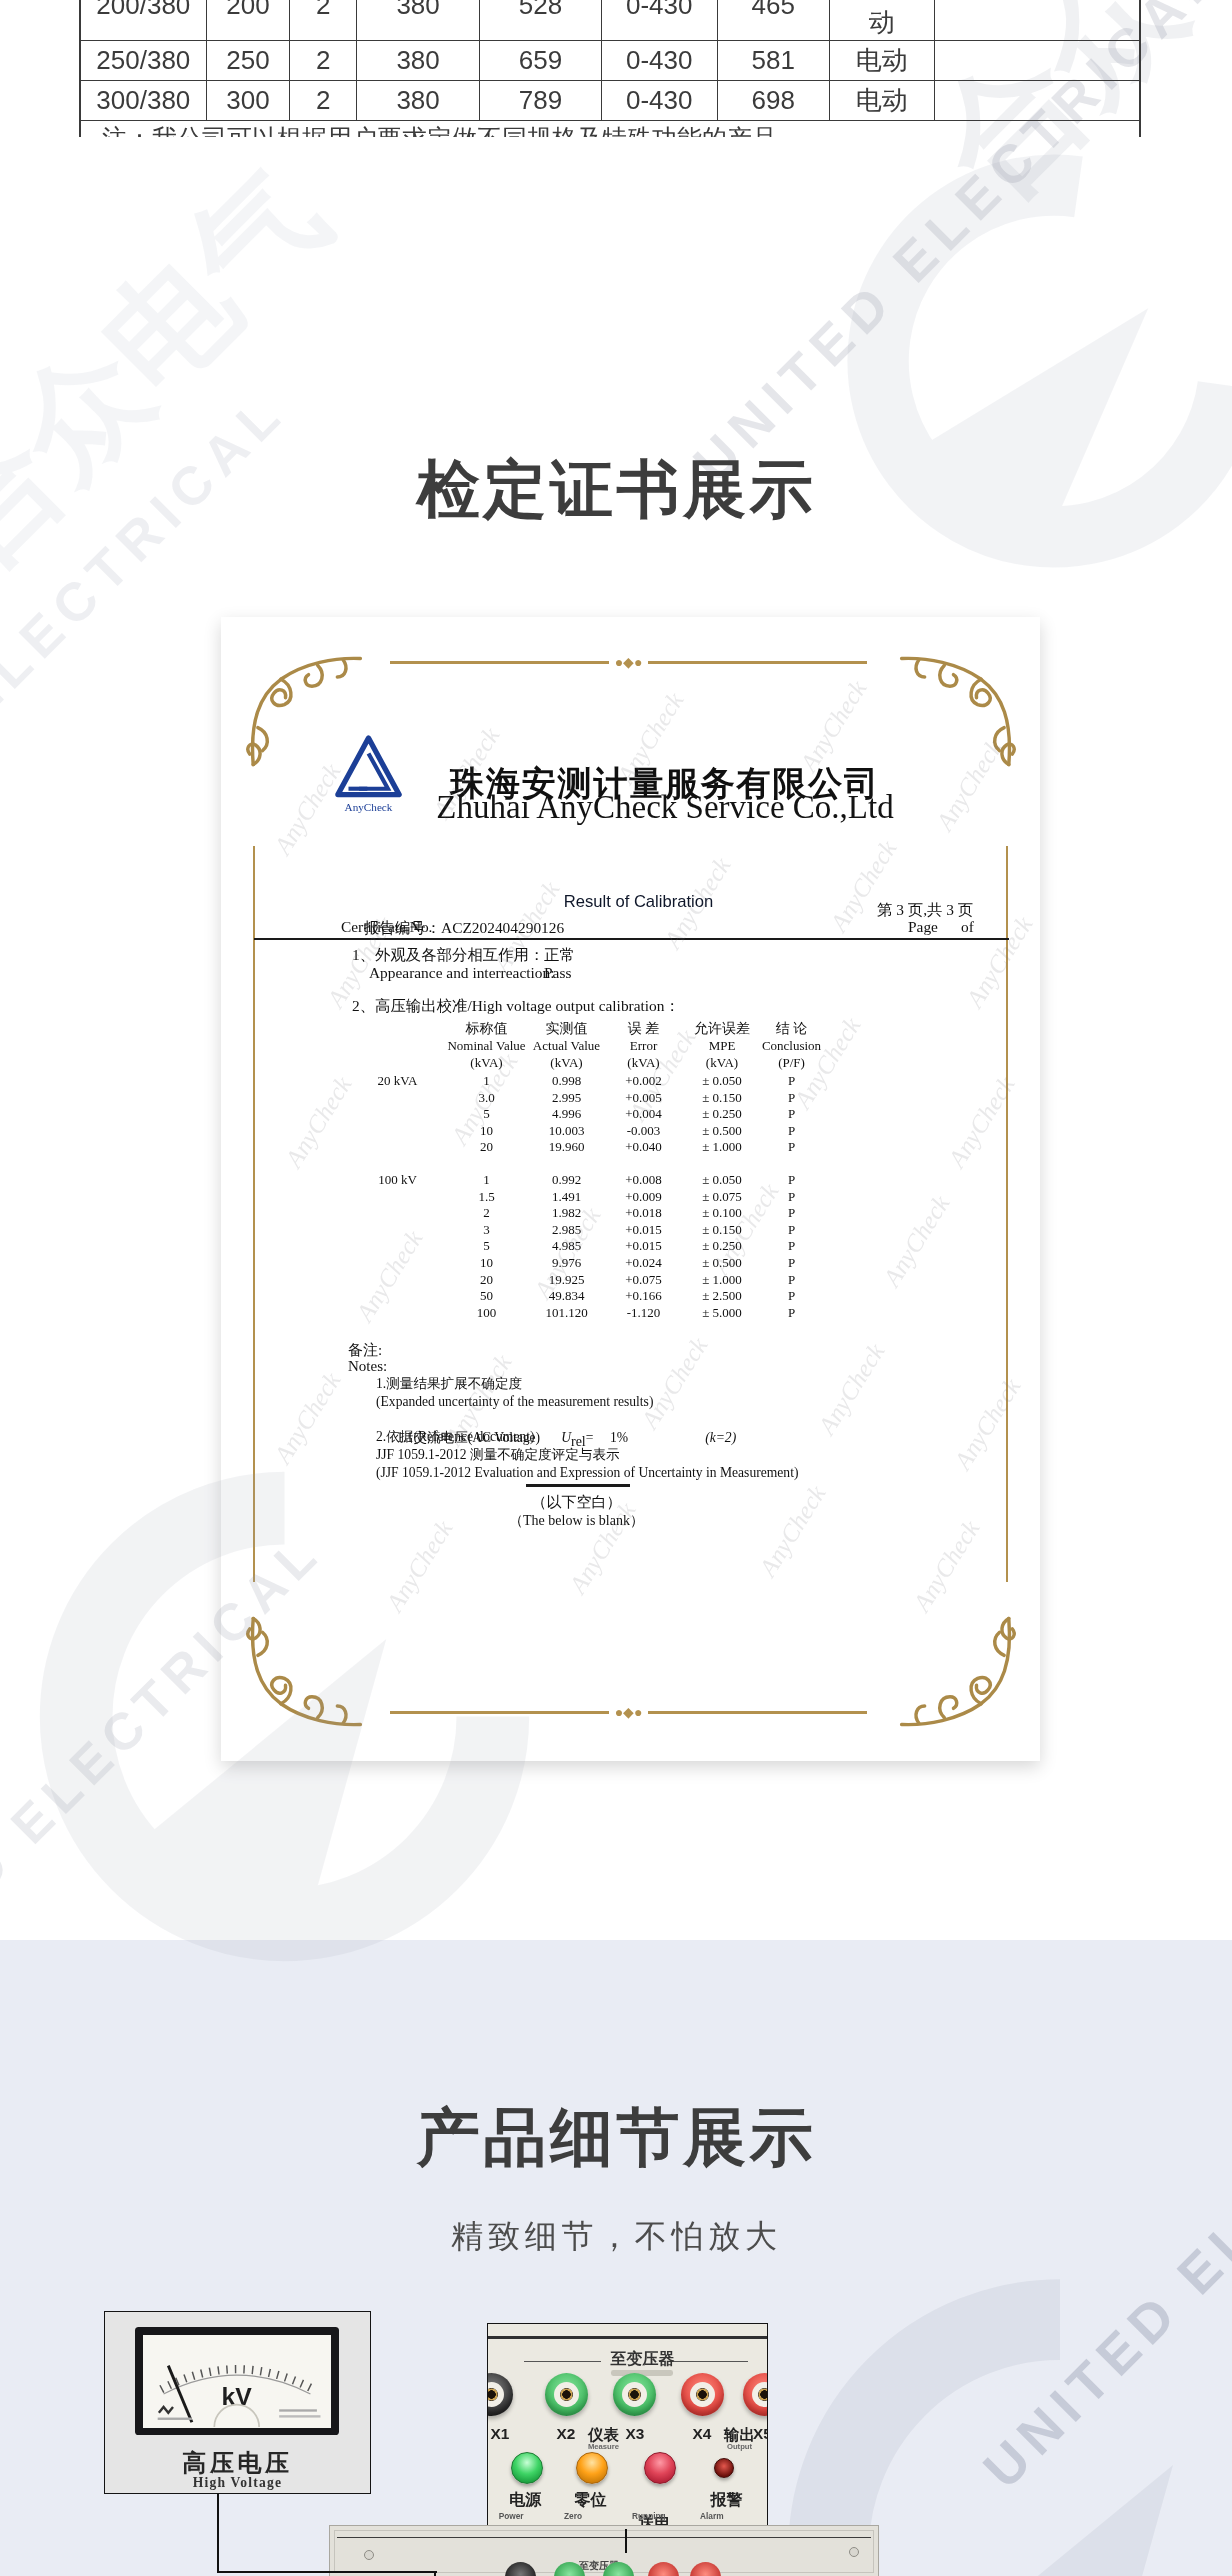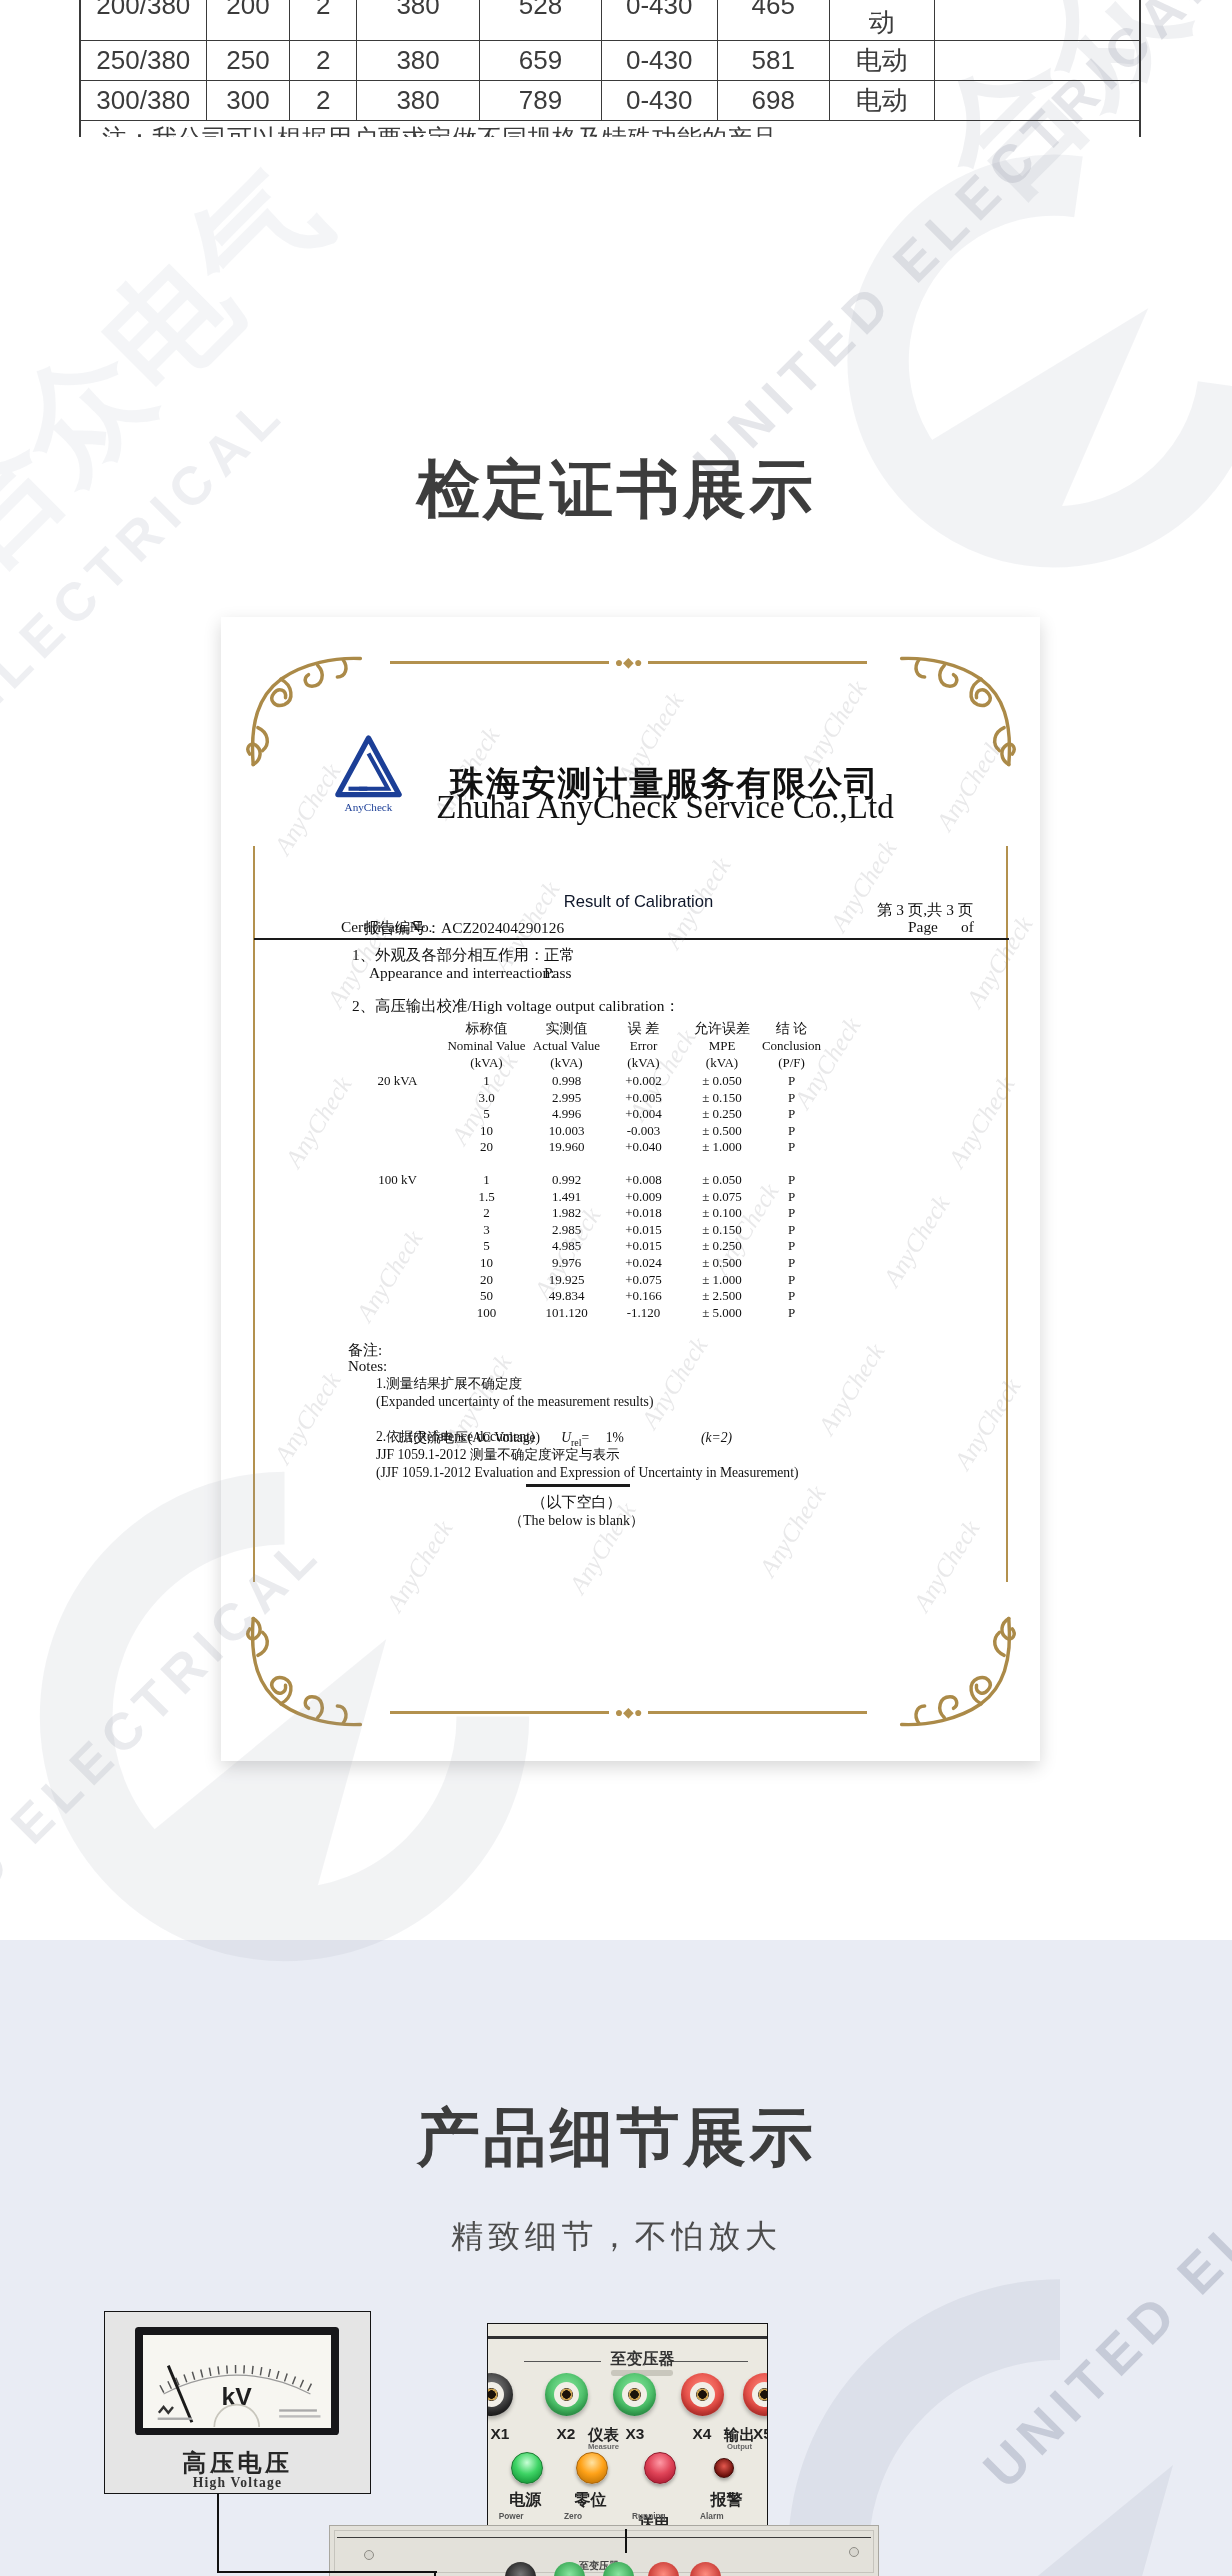--- a/index.html
+++ b/index.html
@@ -367,21 +367,21 @@
         <span>-1.120</span>
         <span>± 5.000</span>
         <span>P</span>
       </div>
       </div>
 
     <div class="cline-item" style="left:127px;top:724px;font-size:15px;">备注:</div>
     <div class="cline-item" style="left:127px;top:741px;font-size:15px;">Notes:</div>
     <div class="notes-line" style="top:758px;"><div>1.测量结果扩展不确定度</div><div>(Expanded uncertainty of the measurement results)</div></div>
     <div class="notes-line" style="top:794px;">
-      <span>1.1交流电压(AC Voltage)</span><span style="margin-left:21px;font-style:italic;">U</span><span style="font-size:10px;vertical-align:-3.6px;">rel</span><span>=</span><span style="margin-left:16.6px;">1%</span><span style="margin-left:77px;font-style:italic;">(k=2)</span>
+      <span>1.1交流电压(AC Voltage)</span><span style="margin-left:21px;font-style:italic;">U</span><span style="font-size:14px;vertical-align:-3.6px;">rel</span><span>=</span><span style="margin-left:16.6px;">1%</span><span style="margin-left:77px;font-style:italic;">(k=2)</span>
     </div>
     <div class="notes-line" style="top:811px;"><div>2.依据(Reference document)</div><div>JJF 1059.1-2012 测量不确定度评定与表示</div><div>(JJF 1059.1-2012 Evaluation and Expression of Uncertainty in Measurement)</div></div>
 
     <div class="hrule" style="left:305px;top:867px;width:104px;height:3px;"></div>
     <div class="cline-item" style="left:249px;top:876px;width:213px;text-align:center;font-size:15px;">（以下空白）</div>
     <div class="cline-item" style="left:249px;top:895px;width:213px;text-align:center;font-size:14px;">（The below is blank）</div>
 
     <span class="acwm" style="left:36px;top:178px;">AnyCheck</span>
     <span class="acwm" style="left:195px;top:142px;">AnyCheck</span>
     <span class="acwm" style="left:379px;top:107px;">AnyCheck</span>

